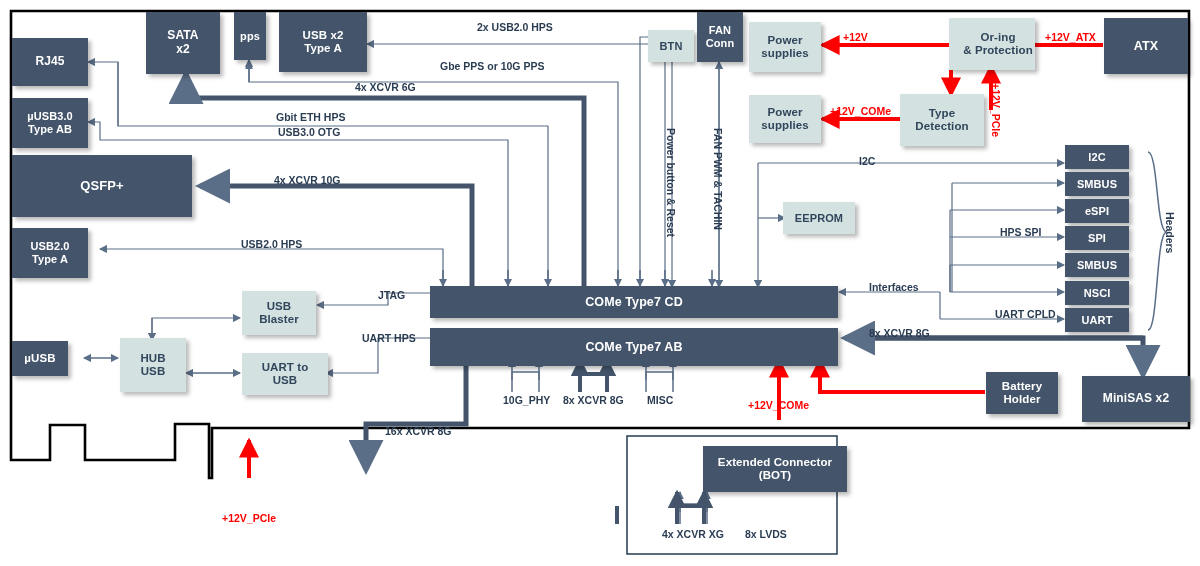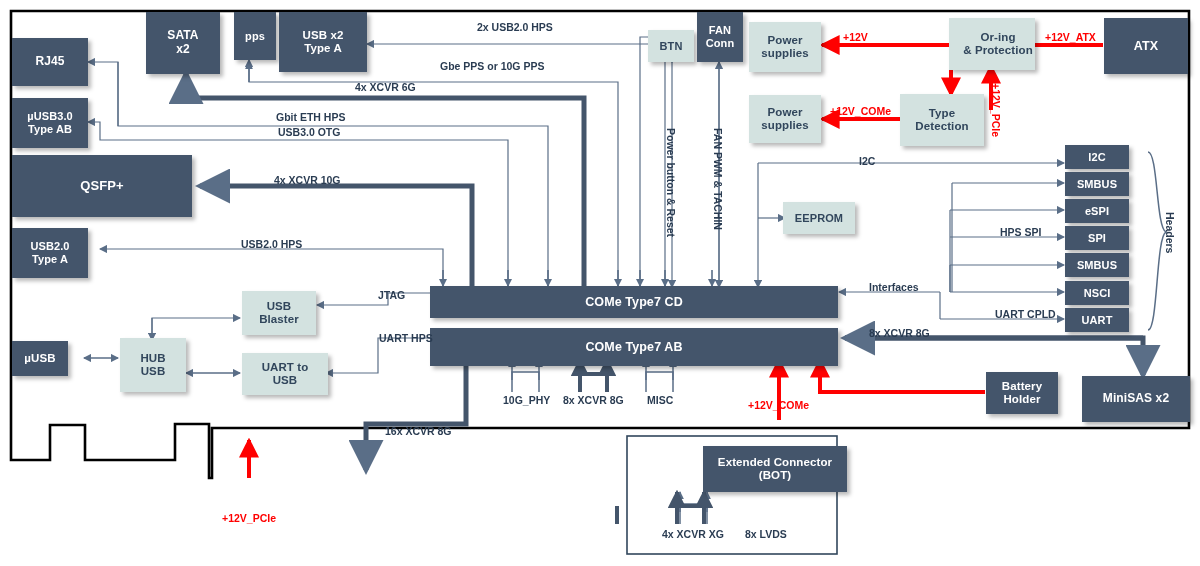--- a/index.html
+++ b/index.html
@@ -156,21 +156,21 @@
   </svg>
 
   <div class="box dark" style="left:12px;top:38px;width:76px;height:48px;font-size:12px;">
     <span>RJ45</span>
     </div>
 
   <div class="box dark" style="left:146px;top:12px;width:74px;height:62px;font-size:12px;white-space:pre-line;">
     <span>SATA
 x2</span></div>
 
-  <div class="box dark" style="left:234px;top:12px;width:42px;height:48px;font-size:11px;">
+  <div class="box dark" style="left:234px;top:12px;width:32px;height:48px;font-size:11px;">
     <span>pps</span>
     </div>
 
   <div class="box dark" style="left:279px;top:12px;width:88px;height:60px;font-size:11.5px;white-space:pre-line;">
     <span>USB x2
 Type A</span></div>
 
   <div class="box dark" style="left:12px;top:98px;width:76px;height:50px;font-size:11px;white-space:pre-line;">
     <span>µUSB3.0
 Type AB</span></div>
@@ -285,21 +285,21 @@
   <div class="lbl rot" style="left:724px;top:128px;transform:rotate(90deg);"><span>FAN PWM &amp; TACHIN</span></div>
   <div class="lbl rot" style="left:1176px;top:212px;transform:rotate(90deg);"><span>Headers</span></div>
 
   <div class="lbl" style="left:859px;top:155px;"><span>I2C</span></div>
   <div class="lbl" style="left:1000px;top:226px;"><span>HPS SPI</span></div>
   <div class="lbl" style="left:982px;top:308px;margin-left:13px;"><span>UART CPLD</span></div>
   <div class="lbl" style="left:869px;top:281px;"><span>Interfaces</span></div>
   <div class="lbl" style="left:869px;top:327px;"><span>8x XCVR 8G</span></div>
 
   <div class="lbl" style="left:378px;top:289px;"><span>JTAG</span></div>
-  <div class="lbl" style="left:362px;top:332px;margin-left:17px;"><span>UART HPS</span></div>
+  <div class="lbl" style="left:362px;top:332px;"><span>UART HPS</span></div>
 
   <div class="lbl" style="left:503px;top:394px;"><span>10G_PHY</span></div>
   <div class="lbl" style="left:563px;top:394px;"><span>8x XCVR 8G</span></div>
   <div class="lbl" style="left:647px;top:394px;"><span>MISC</span></div>
   <div class="lbl" style="left:385px;top:425px;"><span>16x XCVR 8G</span></div>
 
   <div class="lbl" style="left:662px;top:528px;text-align:center;"><span>4x XCVR XG</span></div>
   <div class="lbl" style="left:745px;top:528px;"><span>8x LVDS</span></div>
 
   <div class="lbl red" style="left:843px;top:31px;"><span>+12V</span></div>

